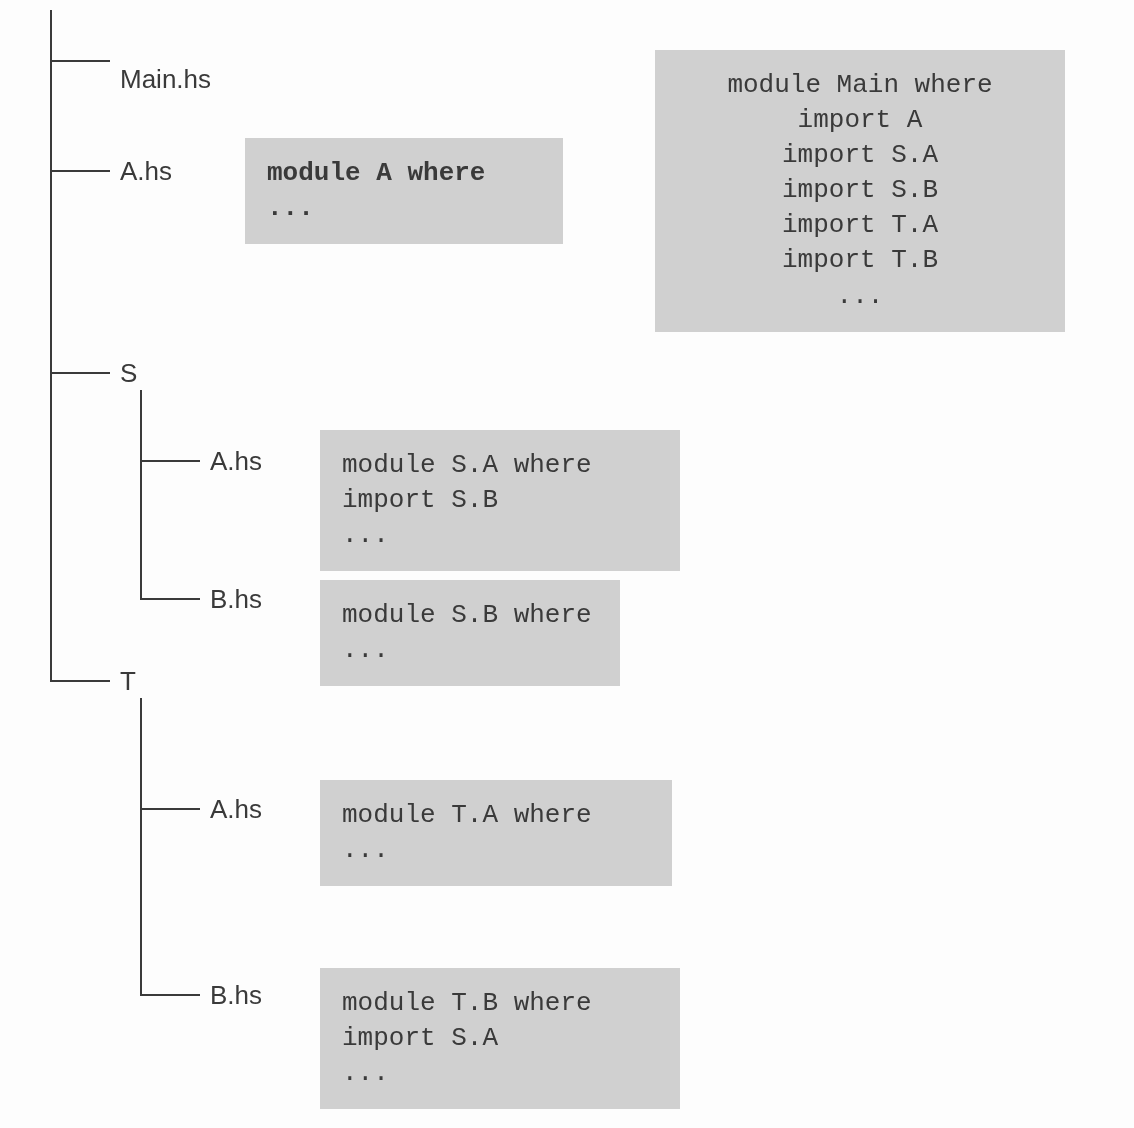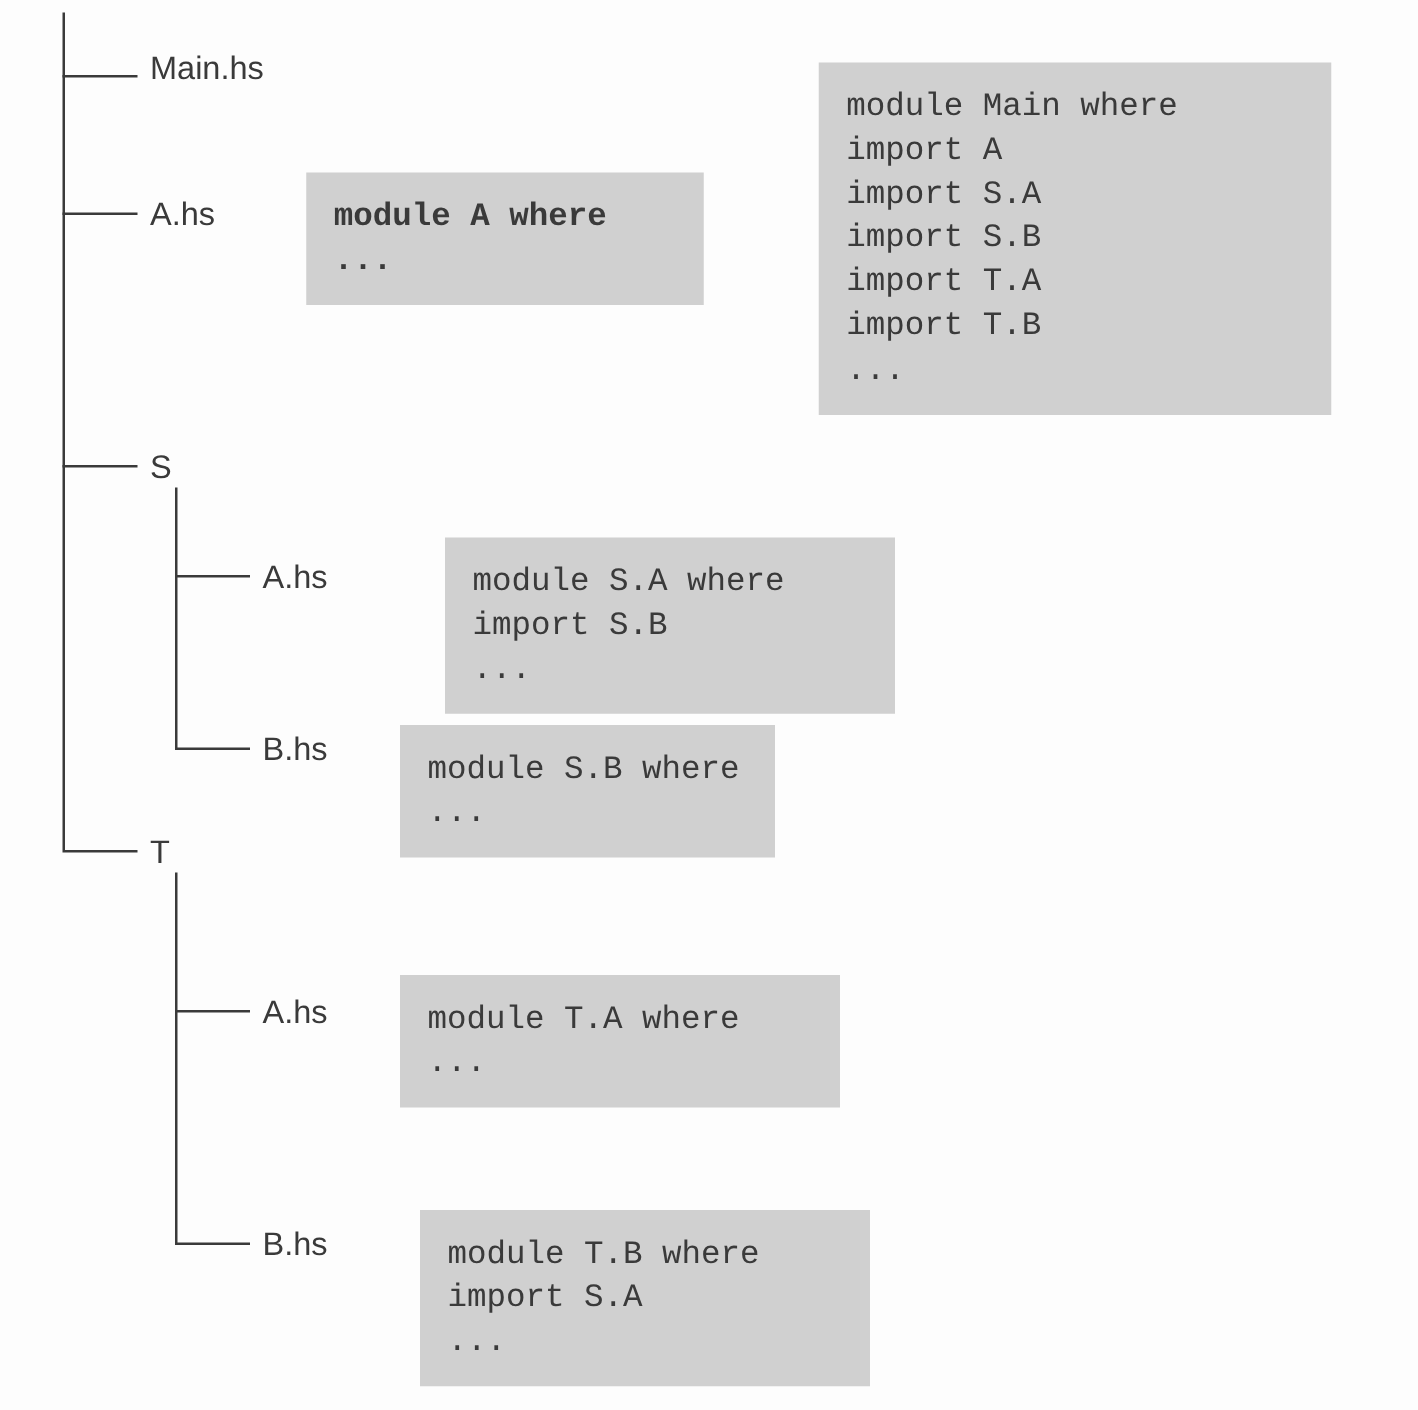--- a/index.html
+++ b/index.html
@@ -32,21 +32,21 @@
       line-height: 1.35;
       white-space: pre;
     }
   </style>
 </head>
 <body>
 
 <div class="tree-line vline" style="left:50px; top:10px; height:670px;"></div>
 
 <div class="tree-line hline" style="left:50px; top:60px; width:60px;"></div>
-<div class="node-label" style="left:120px; top:39px;">Main.hs</div>
+<div class="node-label" style="left:120px; top:64px;">Main.hs</div>
 
 <div class="tree-line hline" style="left:50px; top:170px; width:60px;"></div>
 <div class="node-label" style="left:120px; top:156px;">A.hs</div>
 
 <div class="tree-line hline" style="left:50px; top:372px; width:60px;"></div>
 <div class="node-label" style="left:120px; top:358px;">S</div>
 
 <div class="tree-line vline" style="left:140px; top:390px; height:210px;"></div>
 
 <div class="tree-line hline" style="left:140px; top:460px; width:60px;"></div>
@@ -59,31 +59,31 @@
 <div class="node-label" style="left:120px; top:666px;">T</div>
 
 <div class="tree-line vline" style="left:140px; top:698px; height:298px;"></div>
 
 <div class="tree-line hline" style="left:140px; top:808px; width:60px;"></div>
 <div class="node-label" style="left:210px; top:794px;">A.hs</div>
 
 <div class="tree-line hline" style="left:140px; top:994px; width:60px;"></div>
 <div class="node-label" style="left:210px; top:980px;">B.hs</div>
 
-<div class="code-box" style="left:655px; top:50px; width:410px;">module Main where
+<div class="code-box" style="left:655px; top:50px; width:410px;text-align:center;">module Main where
 import A
 import S.A
 import S.B
 import T.A
 import T.B
 ...</div>
 <div class="code-box" style="left:245px; top:138px; width:318px;font-weight:bold;">module A where
 ...</div>
-<div class="code-box" style="left:320px; top:430px; width:360px;margin-left:36px;">module S.A where
+<div class="code-box" style="left:320px; top:430px; width:360px;">module S.A where
 import S.B
 ...</div>
 <div class="code-box" style="left:320px; top:580px; width:300px;">module S.B where
 ...</div>
 <div class="code-box" style="left:320px; top:780px; width:352px;">module T.A where
 ...</div>
-<div class="code-box" style="left:336px; top:968px; width:360px;">module T.B where
+<div class="code-box" style="left:320px; top:968px; width:360px;">module T.B where
 import S.A
 ...</div>
 
 </body></html>

